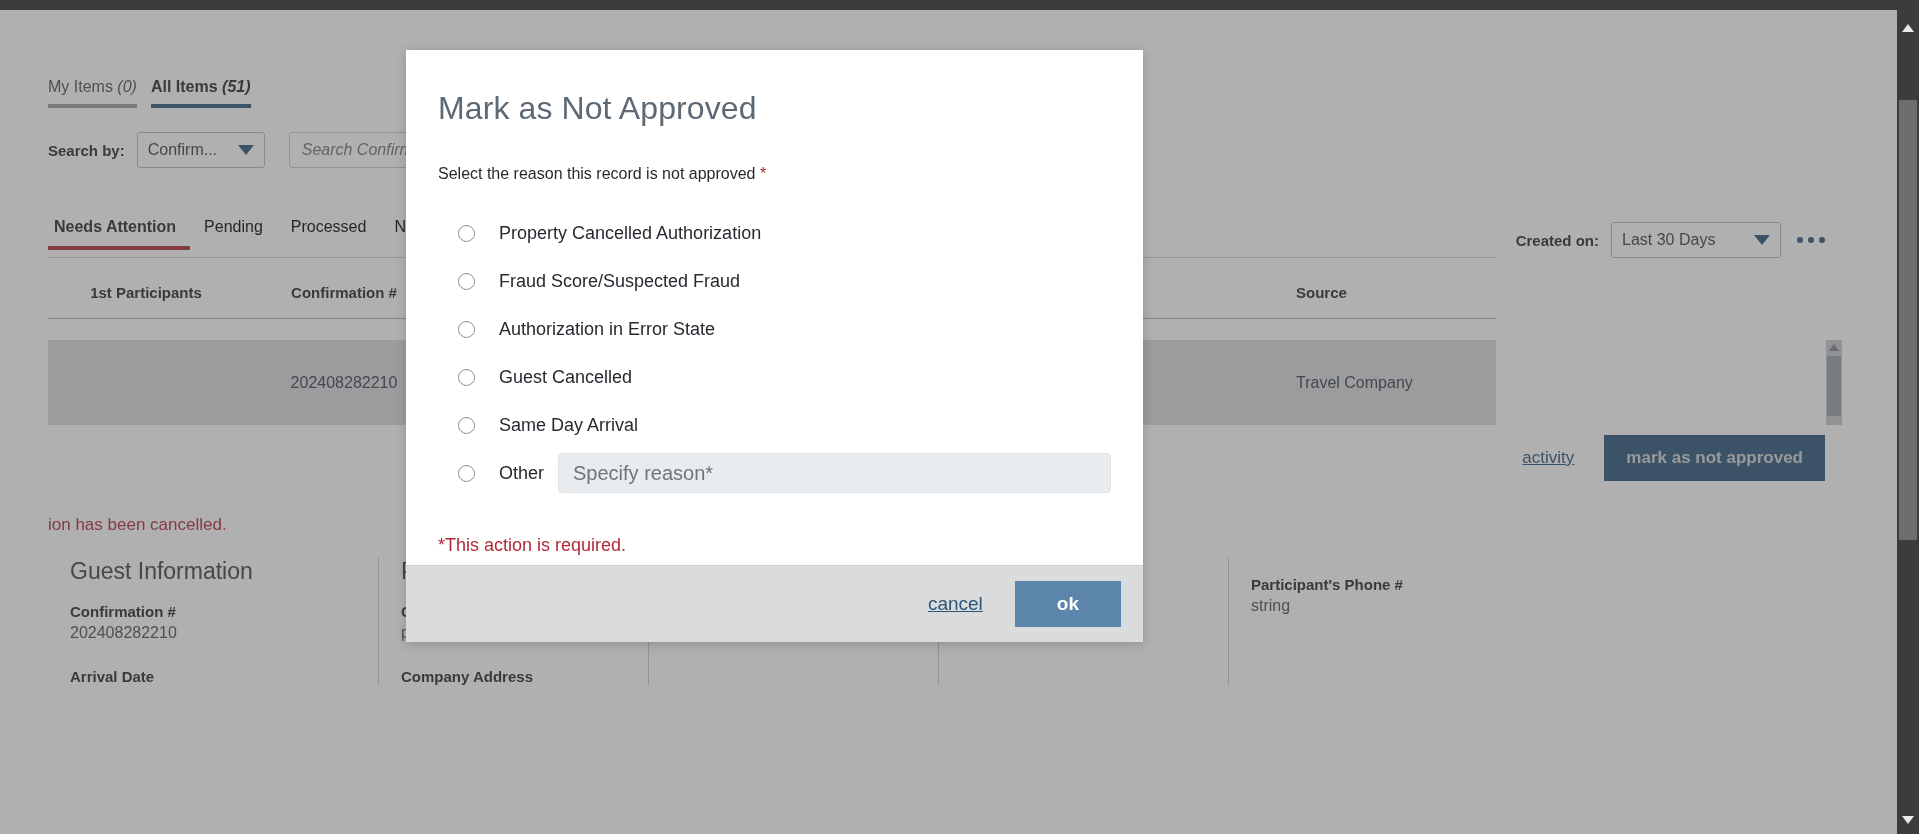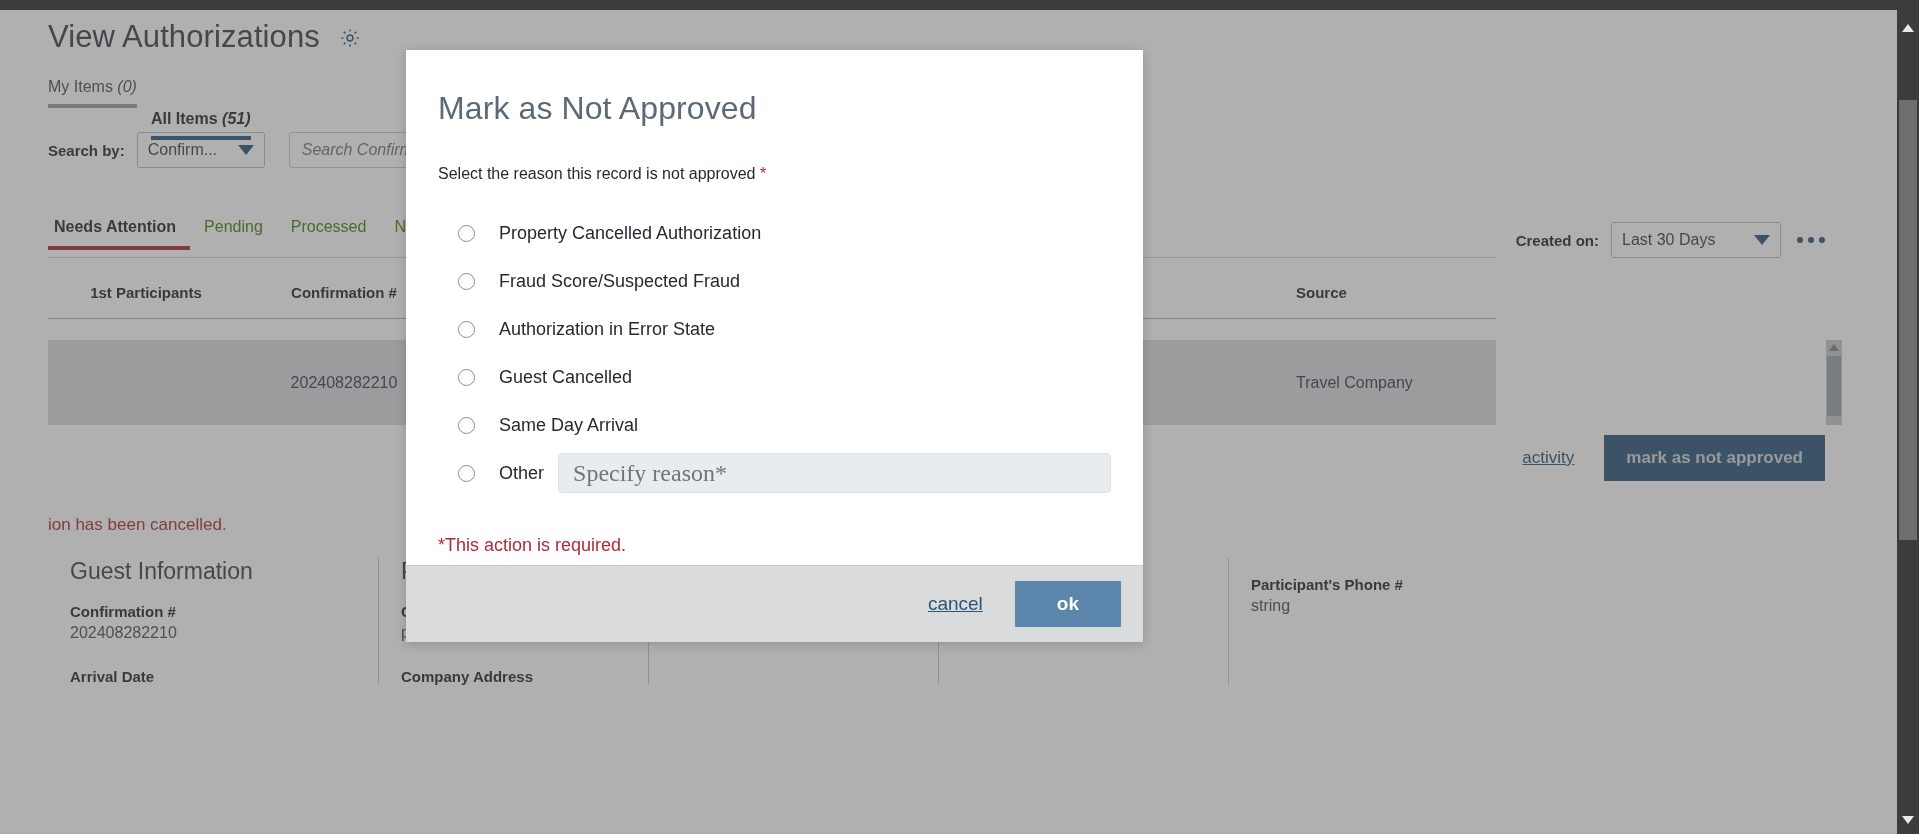--- a/index.html
+++ b/index.html
@@ -44,41 +44,41 @@
 
   
   .items-tabs { position:absolute; left:48px; top:68px; display:flex; }
   .items-tab { font-size:16px; color:#4a4f57; padding-bottom:8px; white-space:nowrap; }
   .items-tab .count { font-style:italic; }
   .items-tab.active { font-weight:bold; color:#262a30; }
   .tab-wrap { display:flex; flex-direction:column; }
   .tab-wrap .bar { height:4px; width:100%; }
   .tab-wrap.inactive .bar { background:#9aa0a6; }
   .tab-wrap.active .bar { background:#2c5578; }
-  .tab-wrap + .tab-wrap { margin-left:14px;margin-top:32px; }
+  .tab-wrap + .tab-wrap { margin-left:14px; }
 
   
   .search-row { position:absolute; left:48px; top:122px; display:flex; align-items:center; }
   .search-label { font-size:15px; font-weight:bold; color:#262a30; margin-right:12px; }
   .select-box {
     width:128px; height:36px; border:1px solid #b7bcc2; border-radius:3px;
     background:transparent; display:flex; align-items:center;
     padding:0 10px; font-size:16px; color:#3b4048; justify-content:space-between;
   }
   .caret { width:0; height:0; border-left:8px solid transparent; border-right:8px solid transparent;
            border-top:10px solid #2c5578; }
   .search-input {
     margin-left:24px; width:320px; height:36px; border:1px solid #c5c9ce; border-radius:3px;
     background:transparent; display:flex; align-items:center; padding:0 12px;
     font-size:16px; color:#6f757c; font-style:italic;
   }
 
   
   .status-tabs { position:absolute; left:48px; top:208px; display:flex; }
-  .status-tab { font-size:16px; color:#4d7c0f; padding:0 14px 10px 14px; white-space:nowrap; }
+  .status-tab { font-size:16px; color:#000000; padding:0 14px 10px 14px; white-space:nowrap; }
   .status-tab:first-child { padding-left:6px; }
   .status-tab.active { color:#262a30; font-weight:bold; border-bottom:4px solid #b02a37; }
   .tabs-rule { position:absolute; left:48px; top:247px; width:1448px; height:1px; background:#cfd3d7; }
 
   
   .created-on { position:absolute; right:72px; top:212px; display:flex; align-items:center; }
   .created-label { font-size:15px; font-weight:bold; color:#262a30; margin-right:12px; }
   .created-select {
     width:170px; height:36px; border:1px solid #b7bcc2; border-radius:3px;
     display:flex; align-items:center; justify-content:space-between;
@@ -161,21 +161,21 @@
   .radio-row { display:flex; align-items:center; height:48px; }
   .radio {
     width:17px; height:17px; border:1px solid #8a9099; border-radius:50%;
     background:#fff; flex:none; margin-right:24px;
   }
   .radio-label { font-size:18px; color:#262a30; white-space:nowrap; }
   .radio-row.other .radio-label { margin-right:14px; }
   .other-input {
     flex:1; height:40px; background:#e8ecef; border:1px solid #dfe3e6; border-radius:4px;
     display:flex; align-items:center; padding:14px 14px;
-    font-size:24px; color:#6f757c;font-family:Liberation Serif, serif;
+    font-size:20px; color:#6f757c;
   }
   .required-note { margin-top:38px; font-size:18px; color:#b02a37; }
 
   .modal-footer {
     height:77px; background:#d9dbdd; border-top:1px solid #c9cdd1;
     display:flex; align-items:center; justify-content:flex-end; padding-right:22px;
   }
   .btn-cancel {
     font-size:19px; color:#2c5578; text-decoration:underline; background:none; border:none;
     margin-right:32px; font-family:inherit; cursor:pointer;
@@ -188,29 +188,20 @@
 </head>
 <body>
 
 <div id="root">
 
   <div class="top-chrome"></div>
 
   <div class="page">
     <div class="page-inner">
 
-      <div class="page-title">
-        <span>View Authorizations</span>
-        <span class="gear-icon">
-          <svg width="22" height="22" viewBox="0 0 24 24" fill="none" stroke="#2c5578" stroke-width="1.7">
-            <circle cx="12" cy="12" r="3.2"></circle>
-            <path d="M12 2.6v2.2M12 19.2v2.2M2.6 12h2.2M19.2 12h2.2M5.3 5.3l1.6 1.6M17.1 17.1l1.6 1.6M18.7 5.3l-1.6 1.6M6.9 17.1l-1.6 1.6"></path>
-          </svg>
-        </span>
-      </div>
 
       <div class="items-tabs">
         <div class="tab-wrap inactive">
           <div class="items-tab">
             <span>My Items</span>
             <span class="count">(0)</span>
           </div>
           <div class="bar"></div>
         </div>
         <div class="tab-wrap active">

